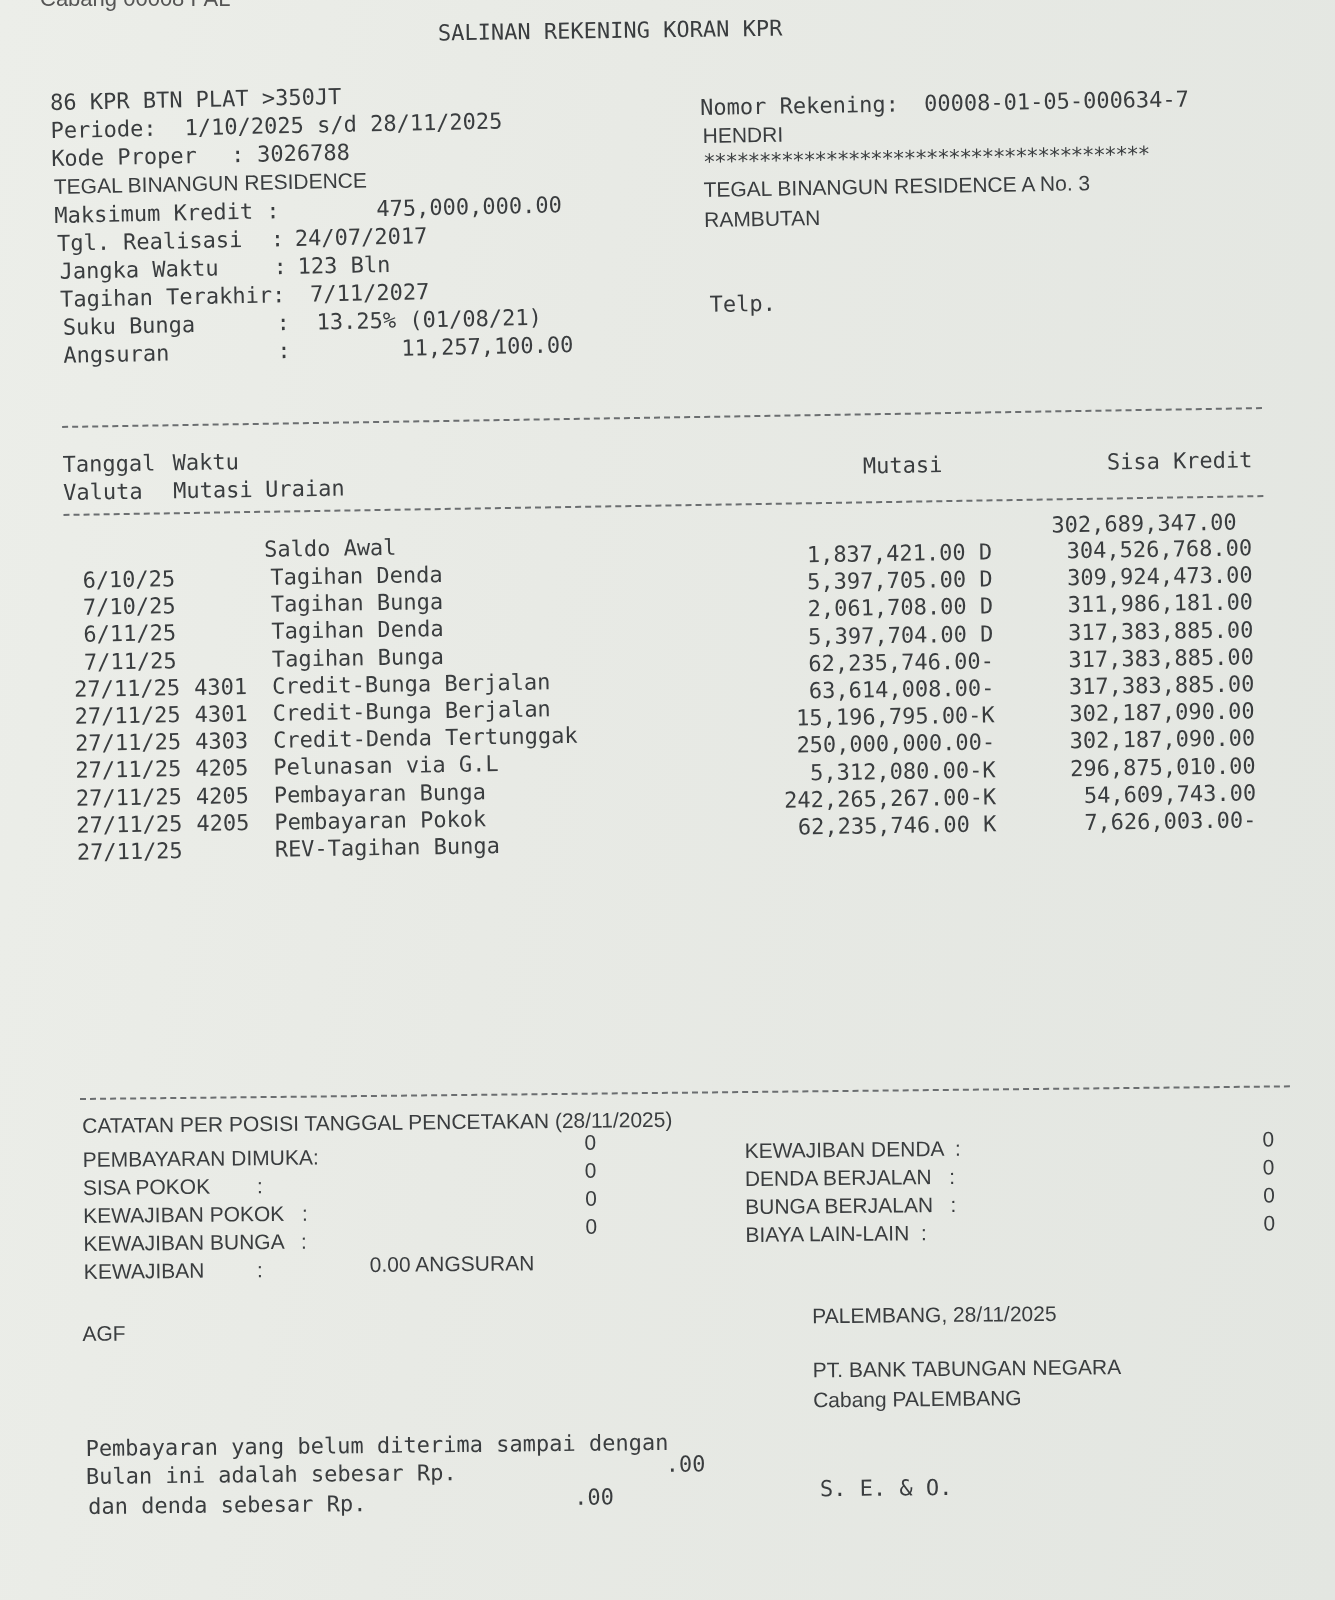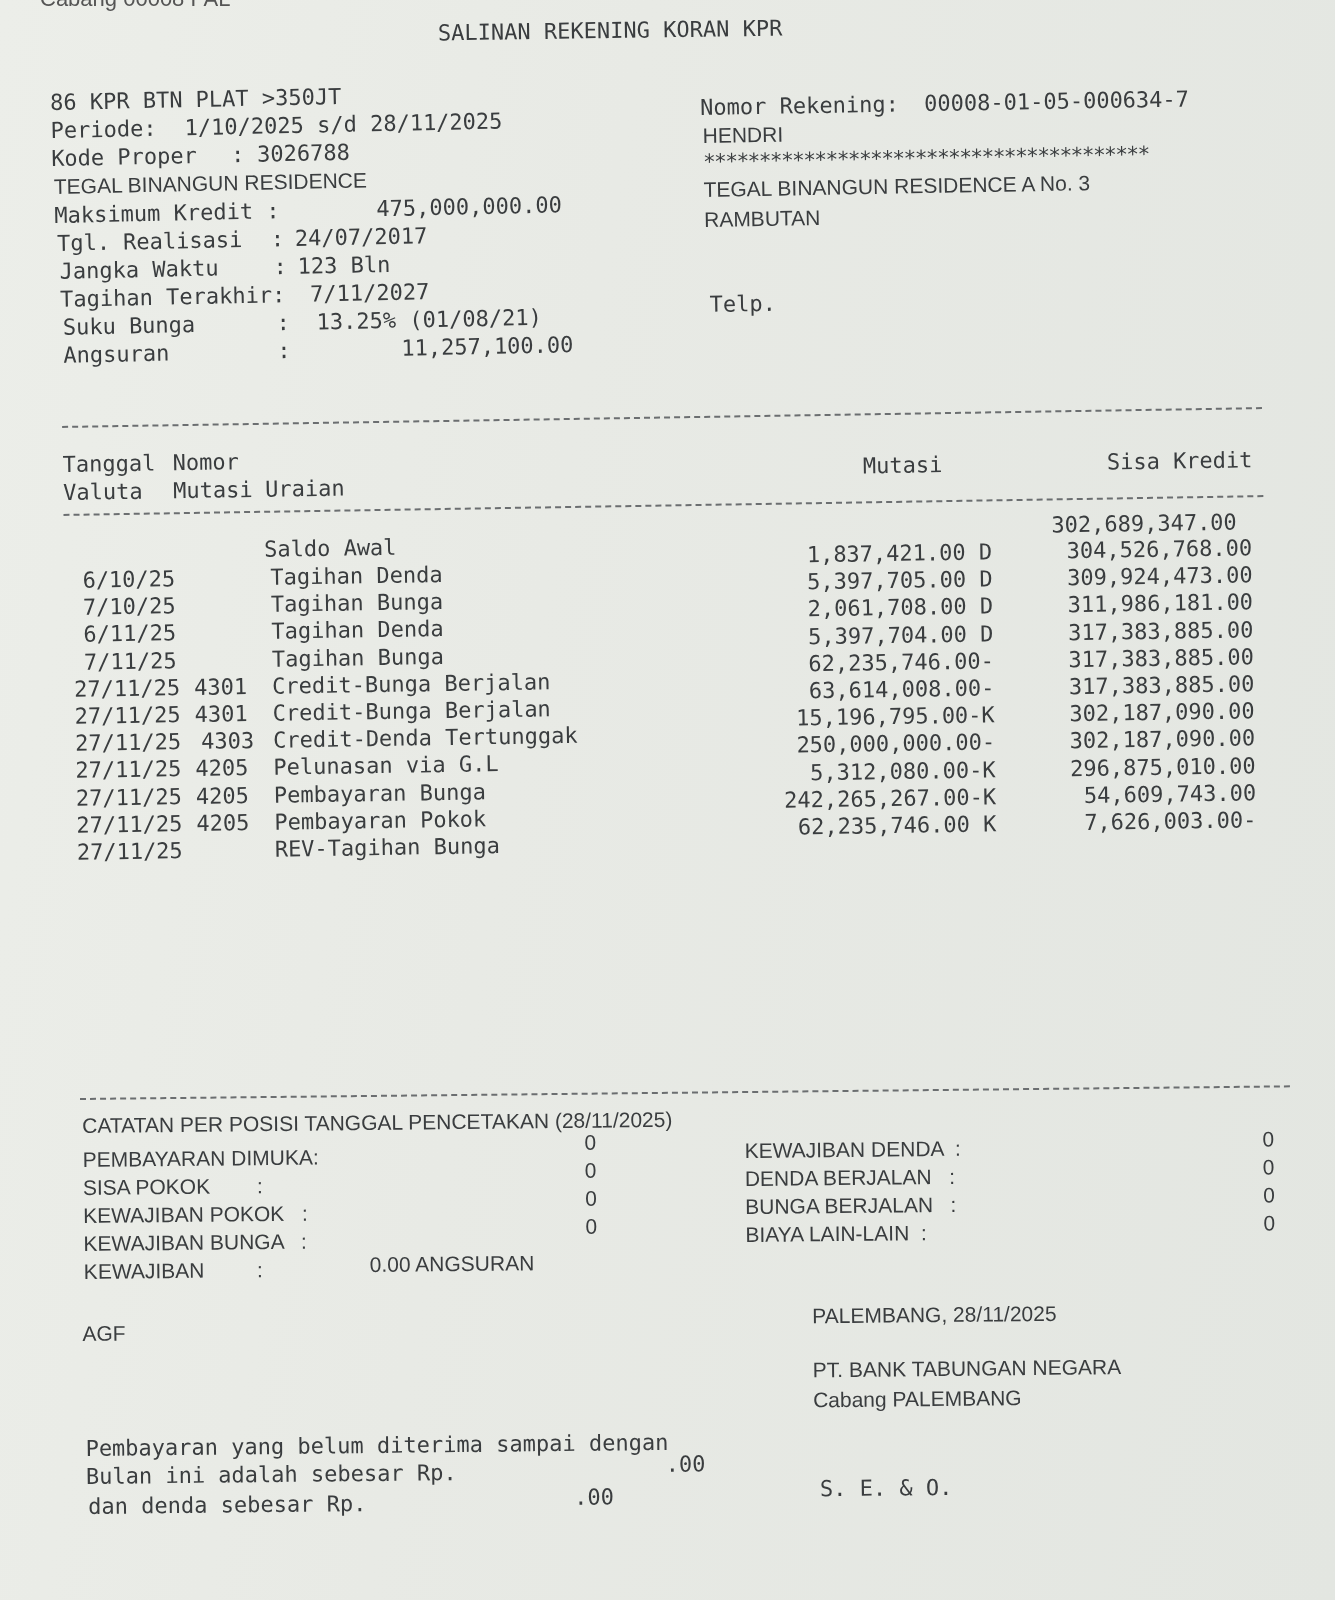--- a/index.html
+++ b/index.html
@@ -61,21 +61,21 @@
     <div class="abs t21 sans" style="left:702px; top:124px;">HENDRI</div>
     <div class="abs t21" style="left:702px; top:150px; letter-spacing:-1.5px;">****************************************</div>
     <div class="abs t21 sans" style="left:702px; top:178px;">TEGAL BINANGUN RESIDENCE A No. 3</div>
     <div class="abs t21 sans" style="left:702px; top:208px;">RAMBUTAN</div>
     <div class="abs t22" style="left:706px; top:292px;">Telp.</div>
   </div>
 
   <div style="position:absolute; left:0; top:0; transform:rotate(-0.9deg); transform-origin:60px 420px;">
     <div class="dash" style="left:62px; top:426px; width:1200px;"></div>
     <div class="abs t22" style="left:62px; top:452px;">Tanggal</div>
-    <div class="abs t22" style="left:172px; top:452px;">Nomor</div>
+    <div class="abs t22" style="left:172px; top:452px;">Waktu</div>
     <div class="abs t22" style="left:62px; top:480px;">Valuta</div>
     <div class="abs t22" style="left:172px; top:480px;">Mutasi</div>
     <div class="abs t22" style="left:264px; top:480px;">Uraian</div>
     <div class="abs t22" style="left:862px; top:466px;">Mutasi</div>
     <div class="abs t22" style="left:1106px; top:466px;">Sisa Kredit</div>
     <div class="dash" style="left:62px; top:514px; width:1200px;"></div>
 
     <div class="abs t22" style="left:262px; top:540px;">Saldo Awal</div>
     <div class="abs t22 r" style="left:1000px; width:235px; top:528px;">302,689,347.00</div>
 
@@ -117,21 +117,21 @@
         </div>
         <div>
           <div class="abs t22" style="left:70px; top:704px;">27/11/25</div>
           <div class="abs t22" style="left:190px; top:704px;">4301</div>
           <div class="abs t22" style="left:268px; top:704px;">Credit-Bunga Berjalan</div>
           <div class="abs t22" style="left: 750px; top: 690px; width: 240px; padding-left: 0px; text-align: right;">63,614,008.00-</div>
           <div class="abs t22 r" style="left:1000px; width:250px; top:690px;">317,383,885.00</div>
         </div>
         <div>
           <div class="abs t22" style="left:70px; top:731.2px;">27/11/25</div>
-          <div class="abs t22" style="left:196px; top:731.2px;">4303</div>
+          <div class="abs t22" style="left:190px; top:731.2px;">4303</div>
           <div class="abs t22" style="left:268px; top:731.2px;">Credit-Denda Tertunggak</div>
           <div class="abs t22" style="left: 750px; top: 717.2px; width: 240px; padding-left: 0px; text-align: right;">15,196,795.00-K</div>
           <div class="abs t22 r" style="left:1000px; width:250px; top:717.2px;">302,187,090.00</div>
         </div>
         <div>
           <div class="abs t22" style="left:70px; top:758.4px;">27/11/25</div>
           <div class="abs t22" style="left:190px; top:758.4px;">4205</div>
           <div class="abs t22" style="left:268px; top:758.4px;">Pelunasan via G.L</div>
           <div class="abs t22" style="left: 750px; top: 744.4px; width: 240px; padding-left: 0px; text-align: right;">250,000,000.00-</div>
           <div class="abs t22 r" style="left:1000px; width:250px; top:744.4px;">302,187,090.00</div>

